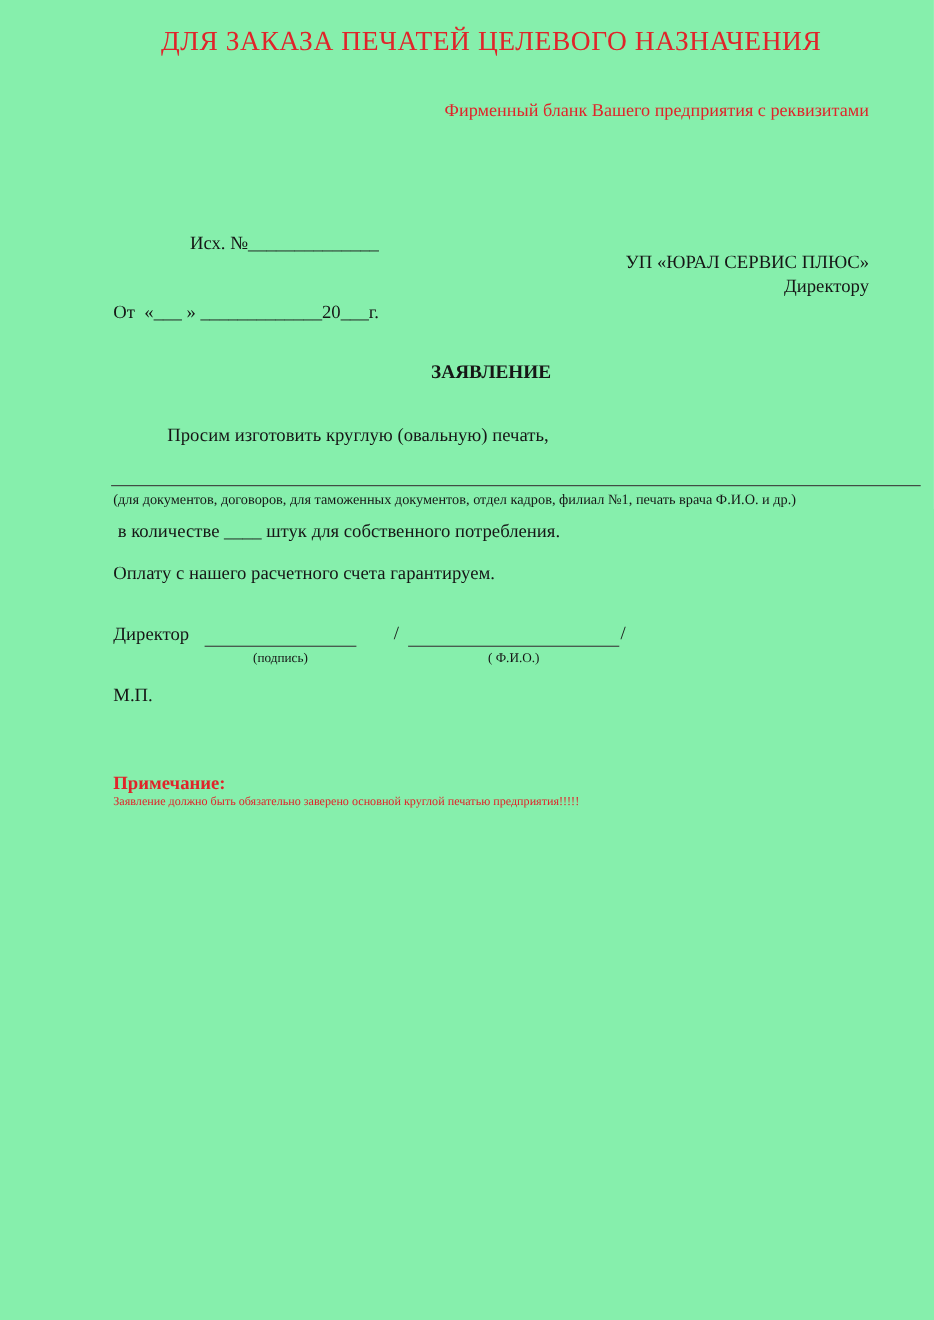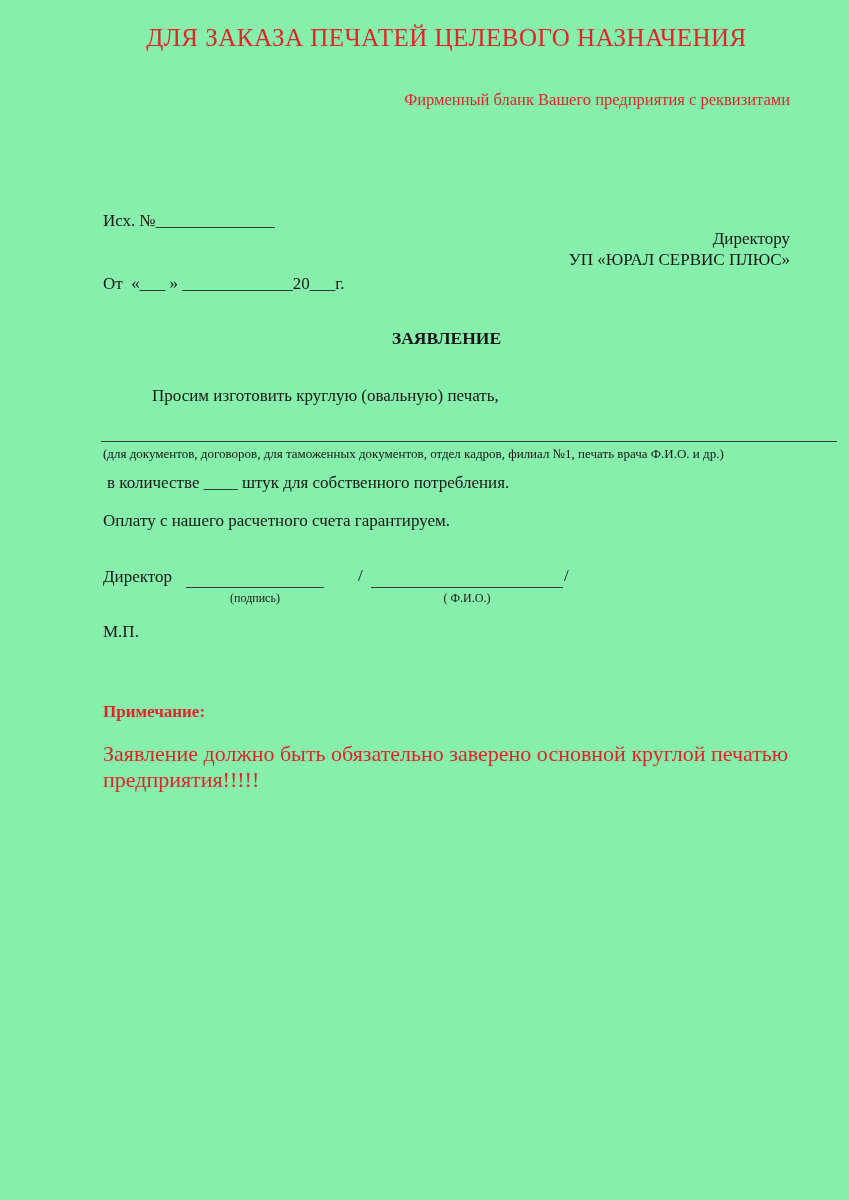--- a/index.html
+++ b/index.html
@@ -20,21 +20,21 @@
     font-size: 25px; font-weight: 400; letter-spacing: 0.5px;
     color: var(--accent);
     white-space: nowrap;
   }
   .subtitle {
     position: absolute; top: 90px; left: 103px; width: 687px;
     text-align: right; font-size: 16.5px; color: var(--accent);
   }
   .ref-block {
     position: absolute; top: 168px; left: 103px;
-    font-size: 17px; line-height: 21px; white-space: pre;
+    font-size: 17px; line-height: 21px; white-space: pre; text-align: right;
   }
   .addressee {
     position: absolute; top: 228px; left: 103px; width: 687px;
     text-align: right; font-size: 17px; line-height: 21px;
   }
   .heading {
     position: absolute; top: 328px; left: 103px; width: 687px;
     text-align: center; font-size: 17.5px; font-weight: bold;
   }
   .request {
@@ -61,41 +61,41 @@
   .sig-caption{ position: absolute; top: 591px; text-align: center; font-size: 12px; }
   .caption1   { left: 186px; width: 138px; }
   .caption2   { left: 371px; width: 192px; }
 
   .stamp { position: absolute; top: 622px; left: 103px; font-size: 17px; }
   .note-label {
     position: absolute; top: 702px; left: 103px;
     font-size: 17px; font-weight: bold; color: var(--accent);
   }
   .note-text {
-    position: absolute; top: 741px; left: 103px; width: 720px;
-    font-size: 22px; color: var(--accent);
+    position: absolute; top: 723px; left: 103px; width: 720px;
+    font-size: 11px; color: var(--accent);
   }
 </style>
 </head>
 <body>
 
 <div class="page">
 
   <h1 class="title">ДЛЯ ЗАКАЗА ПЕЧАТЕЙ ЦЕЛЕВОГО НАЗНАЧЕНИЯ</h1>
 
   <div class="subtitle">Фирменный бланк Вашего предприятия с реквизитами</div>
 
   <div class="ref-block">
     <div>Исх. №______________</div>
     <div>От  «___ » _____________20___г.</div>
   </div>
 
   <div class="addressee">
+    <div>УП «ЮРАЛ СЕРВИС ПЛЮС»</div>
     <div>Директору</div>
-    <div>УП «ЮРАЛ СЕРВИС ПЛЮС»</div>
   </div>
 
   <div class="heading">ЗАЯВЛЕНИЕ</div>
 
   <div class="request">Просим изготовить круглую (овальную) печать,</div>
 
   <div class="blank-rule"></div>
 
   <div class="hint">(для документов, договоров, для таможенных документов, отдел кадров, филиал №1, печать врача Ф.И.О. и др.)</div>
 

